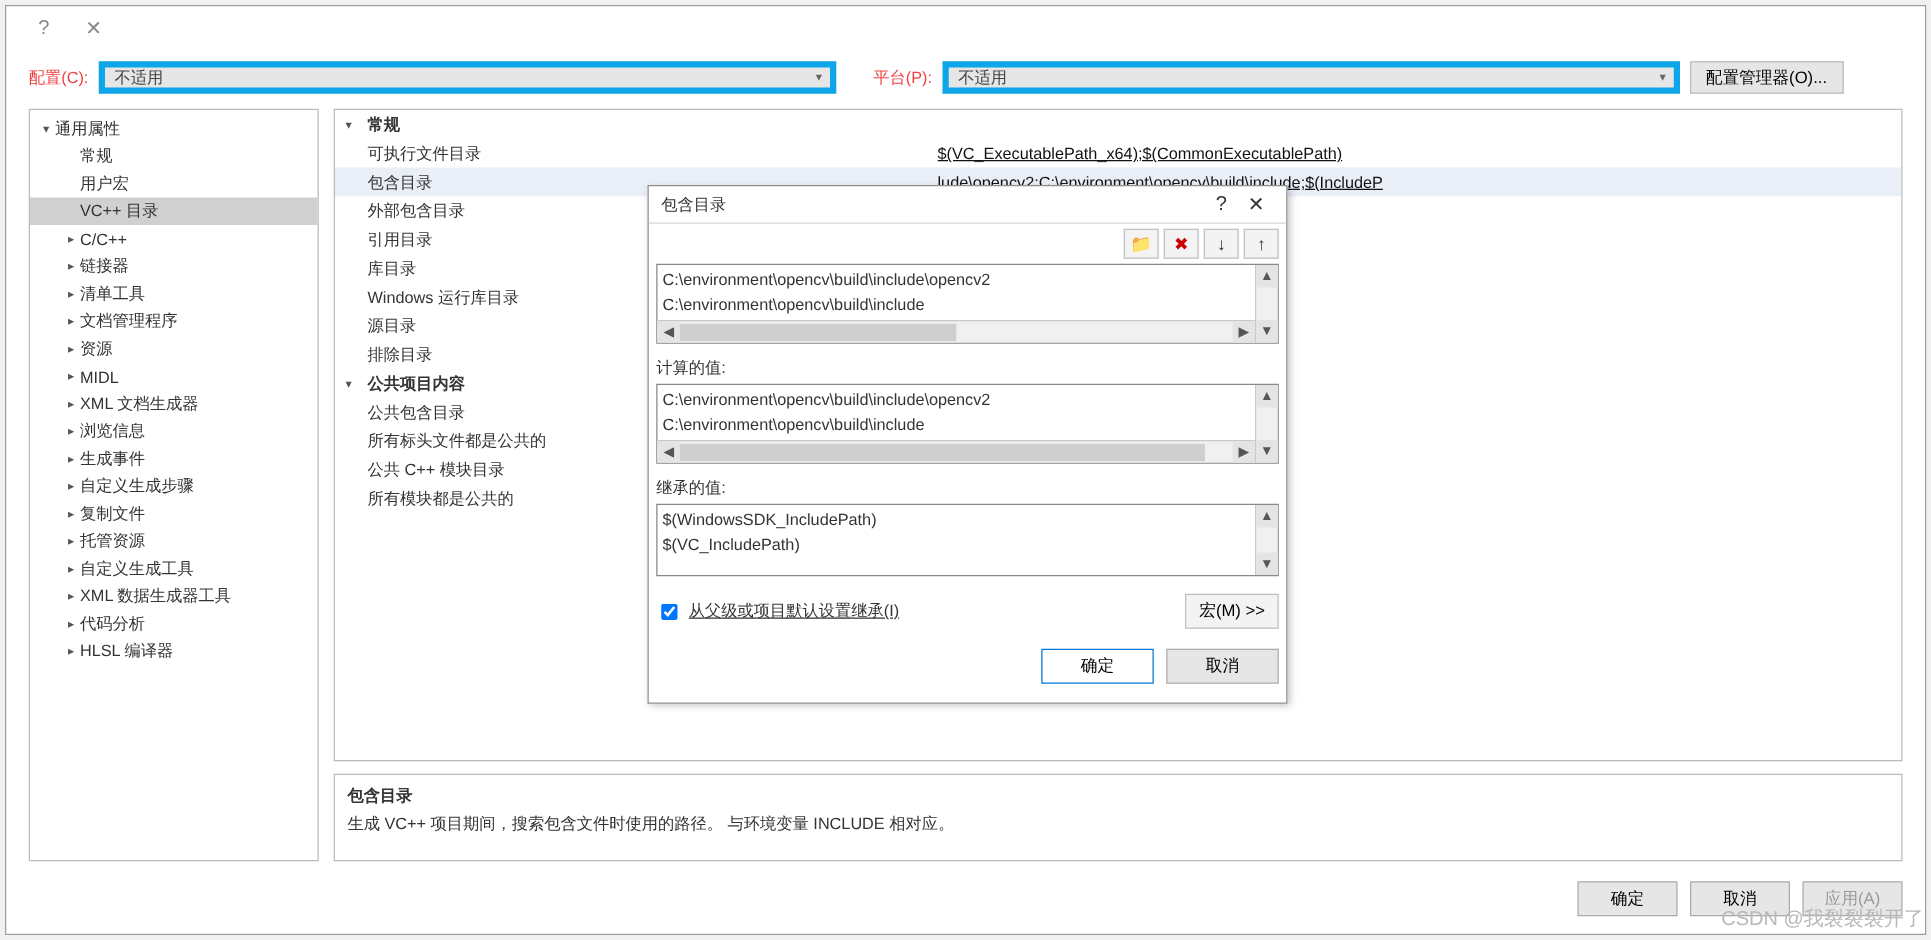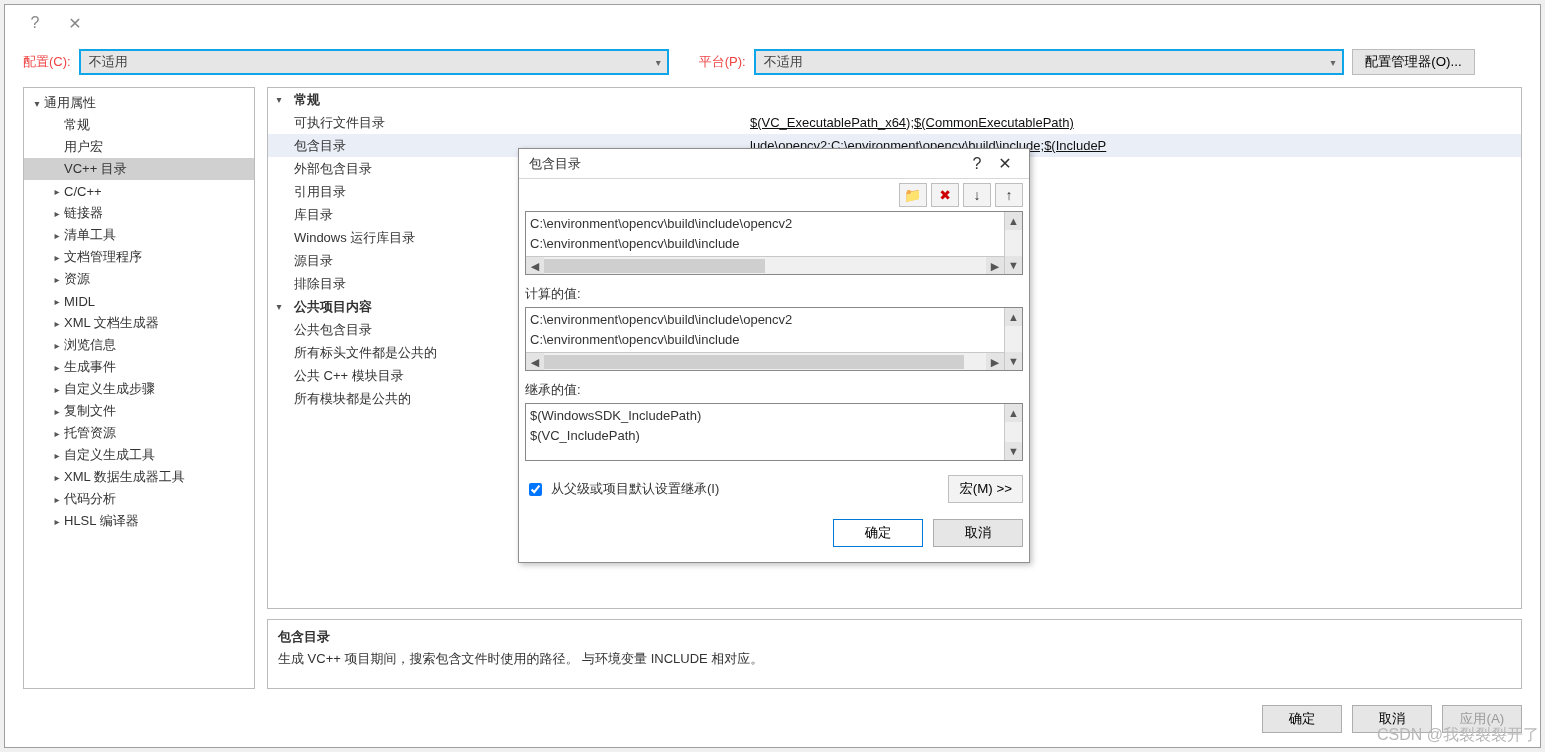--- a/index.html
+++ b/index.html
@@ -7,21 +7,21 @@
 
   
   .outer-window { position: absolute; left: 4px; top: 4px; right: 4px; bottom: 4px; background: #fff; border: 1px solid #9e9e9e; display: flex; flex-direction: column; }
   .outer-titlebar { height: 36px; display: flex; align-items: center; padding: 0 10px; color: #888; }
   .outer-titlebar .title { flex: 1; }
   .outer-titlebar .help { width: 40px; text-align: center; font-size: 16px; }
   .outer-titlebar .close { width: 40px; text-align: center; font-size: 16px; }
 
   .config-bar { display: flex; align-items: center; padding: 8px 18px 12px; gap: 8px; }
   .config-bar label { color: #ef4444; }
-  .combo { flex: 1; background: #e6e6e6; border: 2px solid #0ea5e9; height: 26px; display: flex; align-items: center; padding: 0 8px; color: #444; position: relative; }
+  .combo { flex: 1; background: #e6e6e6; border: 5px solid #0ea5e9; height: 26px; display: flex; align-items: center; padding: 0 8px; color: #444; position: relative; }
   .combo .caret { position: absolute; right: 6px; font-size: 10px; color: #666; }
   .cfgmgr-btn { background: #e6e6e6; border: 1px solid #bbb; height: 26px; padding: 0 12px; }
 
   .main-area { flex: 1; display: flex; padding: 0 18px 10px; gap: 12px; min-height: 0; }
 
   
   .tree { width: 232px; border: 1px solid #bbb; background: #fff; padding: 4px 0; overflow: auto; }
   .tree-item { display: flex; align-items: center; height: 22px; cursor: default; }
   .tree-item .tw { display: inline-block; text-align: center; font-size: 10px; color: #555; }
   .tree-item.selected { background: #d0d0d0; }
@@ -69,21 +69,21 @@
   .fake-vscroll .arrow { height: 18px; text-align: center; color: #555; font-size: 11px; background: #e4e4e4; line-height: 18px; }
   .fake-vscroll .track { flex: 1; }
 
   .box-with-vscroll { display: flex; border: 1px solid #888; }
   .box-with-vscroll .inner { flex: 1; }
   .box-with-vscroll .list-lines { min-height: 38px; }
 
   .section-label { margin: 10px 0 4px; }
 
   .inherit-row { display: flex; align-items: center; margin-top: 14px; }
-  .inherit-row label { display: flex; align-items: center; gap: 6px; flex: 1; }
+  .inherit-row label { display: flex; align-items: center; gap: 6px; flex: 1; text-decoration: underline; }
   .macro-btn { background: #f3f3f3; border: 1px solid #bfbfbf; height: 28px; padding: 0 10px; }
 
   .dlg-btn-bar { display: flex; justify-content: flex-end; gap: 10px; margin-top: 16px; }
 
   
   .watermark { position: absolute; right: 6px; bottom: 6px; color: #b8b8b8; font-size: 16px; z-index: 100; pointer-events: none; }
 </style>
 </head>
 <body>
 

